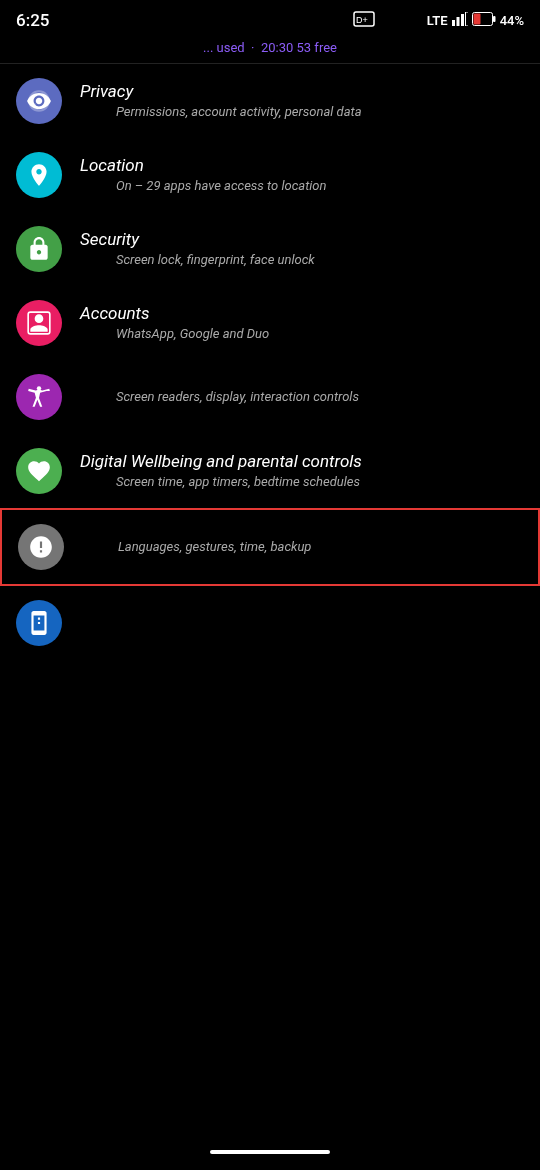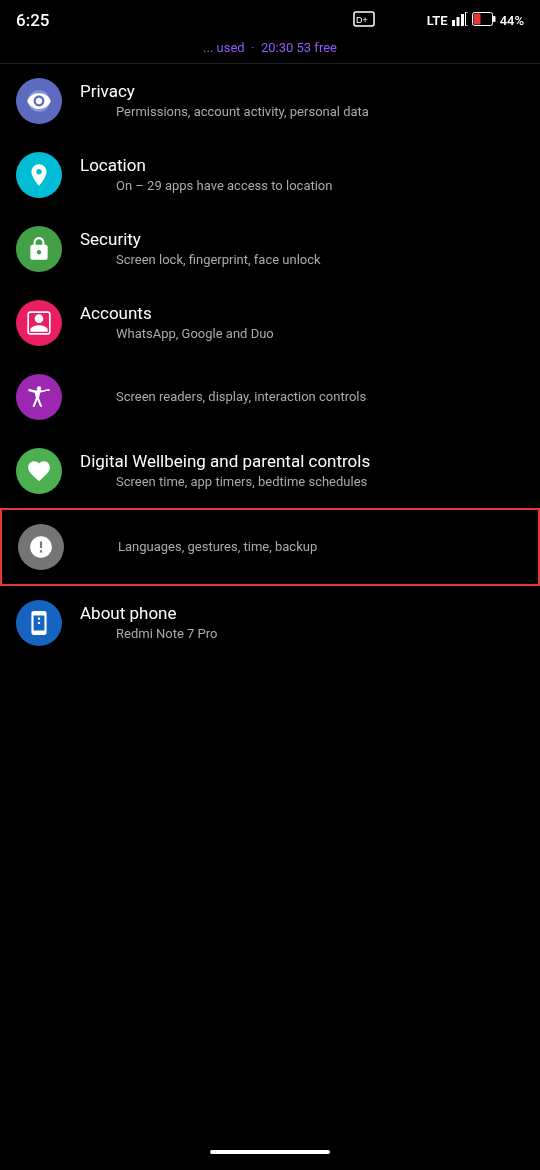--- a/index.html
+++ b/index.html
@@ -68,20 +68,21 @@
       flex-shrink: 0;
       margin-right: 18px;
     }
     .icon-circle svg {
       width: 26px;
       height: 26px;
       fill: #fff;
     }
     .item-text {
       flex: 1;
+      font-style: italic;
     }
     .item-title {
       font-size: 17px;
       font-weight: 400;
       color: #fff;
       margin-bottom: 3px;
     }
     .item-subtitle {
       font-size: 13px;
       color: #aaa;
@@ -221,22 +222,18 @@
       <div class="item-text">
         <div class="item-subtitle">Languages, gestures, time, backup</div>
       </div>
     </li>
     <li class="settings-item">
       <div class="icon-circle" style="background-color: rgb(21, 101, 192);">
         <svg viewBox="0 0 24 24" fill="white" xmlns="http://www.w3.org/2000/svg">
         <path d="M17 1.01L7 1c-1.1 0-2 .9-2 2v18c0 1.1.9 2 2 2h10c1.1 0 2-.9 2-2V3c0-1.1-.9-1.99-2-1.99zM17 19H7V5h10v14zm-4-8h-2v2h2v-2zm0-4h-2v2h2V7z"></path>
       </svg>
       </div>
-      <div class="item-text">
-        <div class="item-title">About phone</div>
-        <div class="item-subtitle">Redmi Note 7 Pro</div>
-      </div>
     </li>
   </ul>
 
 <div class="bottom-bar">
   <div class="home-indicator"></div>
 </div>
 
 </body></html>

